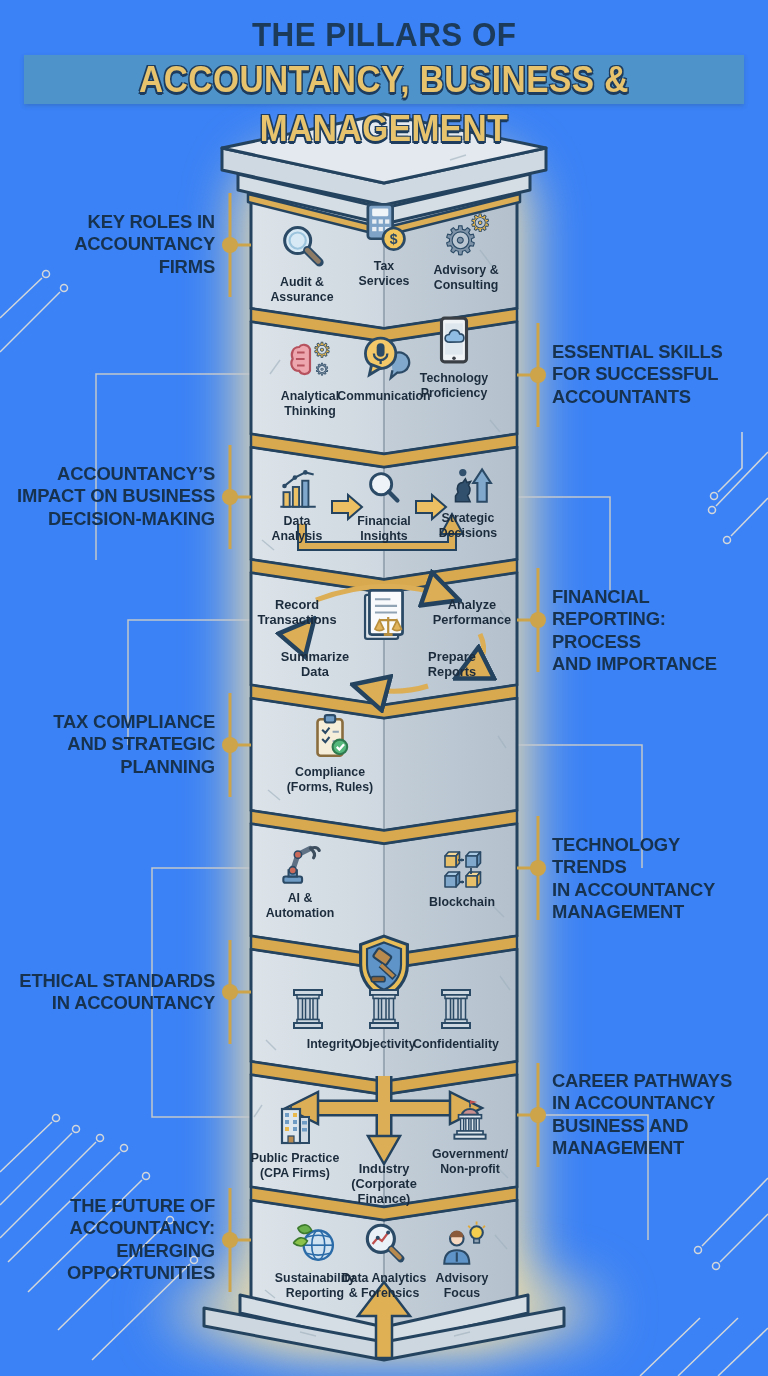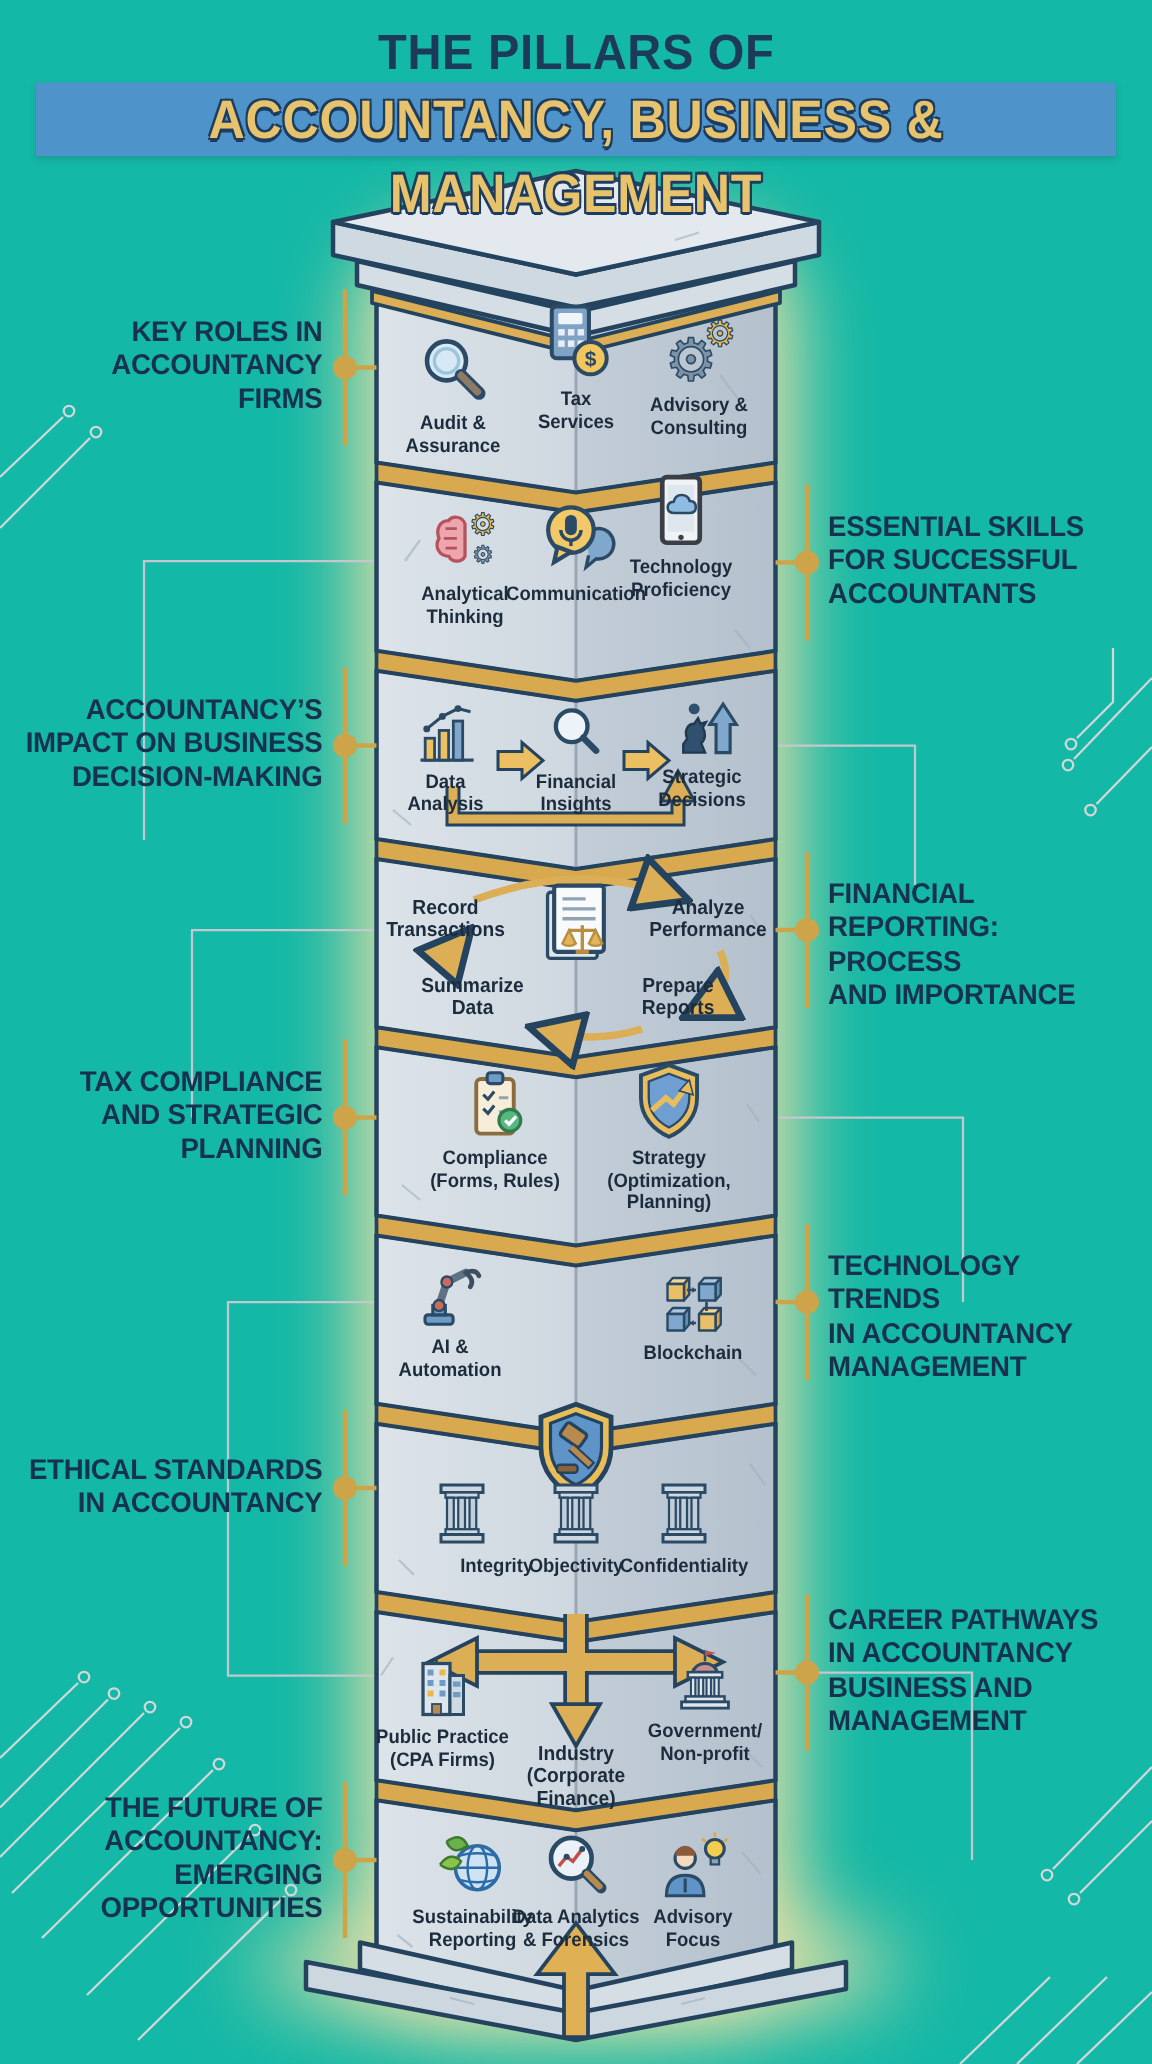--- a/index.html
+++ b/index.html
@@ -1,16 +1,16 @@
 <!DOCTYPE html>
 <html><head>
 <meta charset="utf-8">
 <style>
   html,body{margin:0;padding:0;background:#e9ecee;}
-  .canvas{position:relative;width:768px;height:1376px;overflow:hidden;background:#14b8a6;font-family:"Liberation Sans",sans-serif;}
+  .canvas{position:relative;width:768px;height:1376px;overflow:hidden;background:#3b82f6;font-family:"Liberation Sans",sans-serif;}
   .layer{position:absolute;left:0;top:0;}
   .glow{position:absolute;left:238px;top:150px;width:292px;height:1190px;background:rgba(247,227,167,.95);filter:blur(26px);border-radius:60px;}
   .glow2{position:absolute;left:170px;top:1268px;width:430px;height:86px;background:rgba(247,227,167,.85);filter:blur(28px);border-radius:50%;}
   .title1{position:absolute;left:0;top:16px;width:768px;text-align:center;font-size:33px;font-weight:bold;color:#1c3a5a;letter-spacing:.5px;}
   .title1 span{display:inline-block;transform:scaleX(.95);}
   .banner{position:absolute;left:24px;top:55px;width:720px;height:49px;background:#4e94cb;box-shadow:0 2px 4px rgba(40,70,100,.25);text-align:center;}
   .banner span{display:inline-block;line-height:49px;font-size:36px;font-weight:bold;color:#e6c36c;letter-spacing:.5px;transform:scaleX(.93);
     text-shadow:-1.5px -1.5px 0 #1d3c5e,1.5px -1.5px 0 #1d3c5e,-1.5px 1.5px 0 #1d3c5e,1.5px 1.5px 0 #1d3c5e,0 2.5px 0 #1d3c5e;}
   .side-label{position:absolute;font-weight:bold;font-size:19px;line-height:1.18;color:#16324e;white-space:pre-line;letter-spacing:-.2px;width:212px;}
   .side-left{text-align:right;transform:scaleX(.97);transform-origin:right center;}
@@ -386,33 +386,20 @@
       <rect x="19" y="3" width="10" height="7" rx="2" fill="#6f9cc4" stroke="#2b4a66" stroke-width="2"></rect>
       <path d="M16.5 17 l3 3 4 -5 M16.5 26 l3 3 4 -5" stroke="#2b4a66" stroke-width="2" fill="none"></path>
       <path d="M26.5 19 h6 M26.5 28 h6" stroke="#8fa3b5" stroke-width="2" fill="none"></path>
       <circle cx="33.5" cy="33.5" r="7" fill="#56b87c" stroke="#2f7a4f" stroke-width="2"></circle>
       <path d="M30.5 33.5 l2.5 2.5 4.5 -5" stroke="#ffffff" stroke-width="2.2" fill="none"></path>
     </svg>
       </div>
     <div class="lbl">Compliance
 (Forms, Rules)</div>
   </div>
-  <div class="item" style="left:394px;top:706px;width:104px;">
-    <div class="ic">
-        <svg width="54" height="56" viewBox="0 0 52 52">
-      <path d="M26 3 L44 9.5 V24 C44 36 36 44.5 26 49 C16 44.5 8 36 8 24 V9.5 Z" fill="#e7bd5e" stroke="#2b4a66" stroke-width="2.5"></path>
-      <path d="M26 8.5 L39 13.5 V24 C39 33 33 39.5 26 43 C19 39.5 13 33 13 24 V13.5 Z" fill="#6f9fd0" stroke="#2b4a66" stroke-width="1.5"></path>
-      <path d="M15 32 L24 24 L29 28 L37 17" fill="none" stroke="#e7bd5e" stroke-width="3.5"></path>
-      <polygon points="39,12.5 41.5,22 32.5,19.5" fill="#e7bd5e" stroke="#2b4a66" stroke-width="1"></polygon>
-    </svg>
-      </div>
-    <div class="lbl">Strategy
-(Optimization,
-Planning)</div>
-  </div>
 
   <div class="item" style="left:250px;top:832px;width:100px;">
     <div class="ic">
         <svg width="50" height="50" viewBox="0 0 48 48">
       <rect x="8" y="37" width="18" height="6" rx="2" fill="#6f9cc4" stroke="#2b4a66" stroke-width="2"></rect>
       <rect x="13" y="31" width="8" height="6" fill="#6f9cc4" stroke="#2b4a66" stroke-width="2"></rect>
       <path d="M17 31 L22 16 L34 10" fill="none" stroke="#5f7285" stroke-width="5" stroke-linecap="round"></path>
       <circle cx="17" cy="31" r="3.5" fill="#c96a5a" stroke="#2b4a66" stroke-width="1.5"></circle>
       <circle cx="22" cy="16" r="3.5" fill="#c96a5a" stroke="#2b4a66" stroke-width="1.5"></circle>
       <path d="M34 10 q6.5 -2.5 8.5 2 M34 10 q6 4.5 3 9" stroke="#3d4e5f" stroke-width="3" fill="none" stroke-linecap="round"></path>

